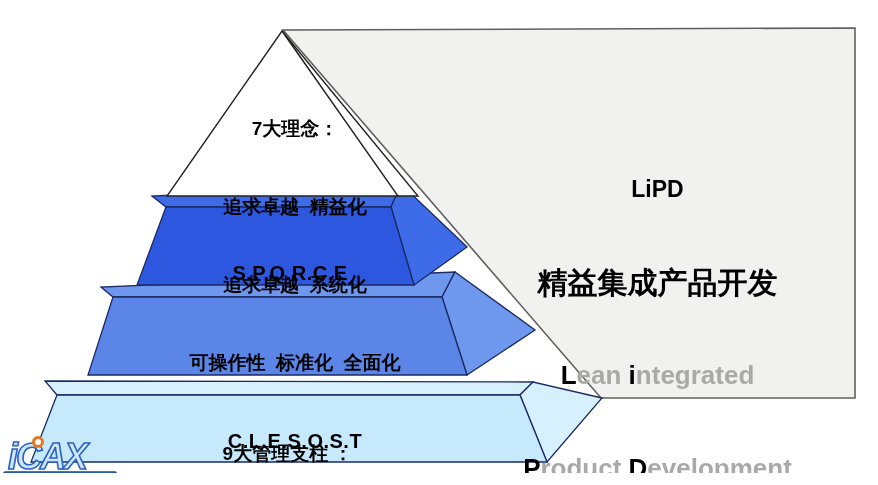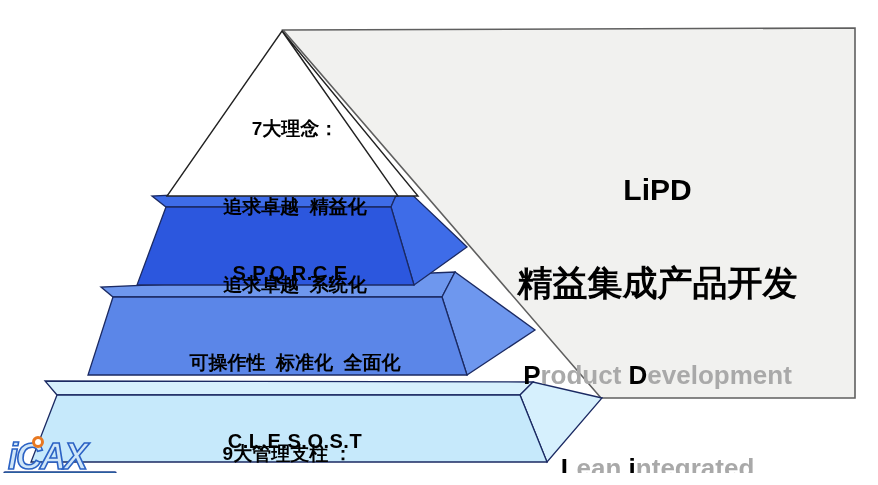--- a/index.html
+++ b/index.html
@@ -11,22 +11,22 @@
   #shapes{position:absolute;left:0;top:0;z-index:1;}
   .txt{
     position:absolute;z-index:2;text-align:center;color:#000;
     font-weight:bold;white-space:pre;line-height:26px;font-size:19px;
   }
   .txt .acr{font-size:20px;letter-spacing:0.5px;}
   #banner-block{
     position:absolute;z-index:2;left:475px;top:112px;width:365px;
     text-align:center;line-height:31px;white-space:pre;
   }
-  .b-acronym{font-size:30px;font-weight:bold;color:#000;}
-  .b-chinese{font-size:35px;color:#000;font-weight:bold;}
+  .b-acronym{font-size:23px;font-weight:bold;color:#000;}
+  .b-chinese{font-size:30px;color:#000;font-weight:bold;}
   .b-english{font-size:26px;font-weight:bold;}
   .b-english .blk{color:#000;}
   .b-english .gry{color:#a9a9a9;}
   #logo{position:absolute;left:2px;top:433px;z-index:3;}
 </style>
 </head>
 <body>
 
 <div id="stage">
 
@@ -68,22 +68,22 @@
 
   <div class="txt" style="left:5px;top:391px;width:565px;line-height:25px;">
     <div>9大管理支柱 ：</div>
     
     
   </div>
 
   <div id="banner-block">
     <div class="b-acronym">LiPD</div>
     <div class="b-chinese">精益集成产品开发</div>
+    <div class="b-english"><span class="blk">L</span><span class="gry">ean </span><span class="blk">i</span><span class="gry">ntegrated</span></div>
     <div class="b-english"><span class="blk">P</span><span class="gry">roduct </span><span class="blk">D</span><span class="gry">evelopment</span></div>
-    <div class="b-english"><span class="blk">L</span><span class="gry">ean </span><span class="blk">i</span><span class="gry">ntegrated</span></div>
   </div>
 
   <svg id="logo" width="124" height="52" viewBox="0 0 124 52">
     <text x="6" y="36" font-family="Liberation Sans, sans-serif" font-size="36" font-style="italic" font-weight="bold" letter-spacing="-2" fill="#cfe6f8" stroke="#2b62c4" stroke-width="1.6">iCAX</text>
     <circle cx="36" cy="9" r="4.5" fill="#ffffff" stroke-width="3" stroke="#e87820"></circle>
     <rect x="2" y="39" width="112" height="11" rx="1" stroke="#23418f" stroke-width="1.5" fill="#35b5d6"></rect>
     <text x="58" y="48" text-anchor="middle" font-family="Liberation Sans, sans-serif" font-size="8.5" font-style="italic" font-weight="bold" letter-spacing="1.5" fill="#ffffff">WWW.ICAX.ORG</text>
   </svg>
 
 </div>

